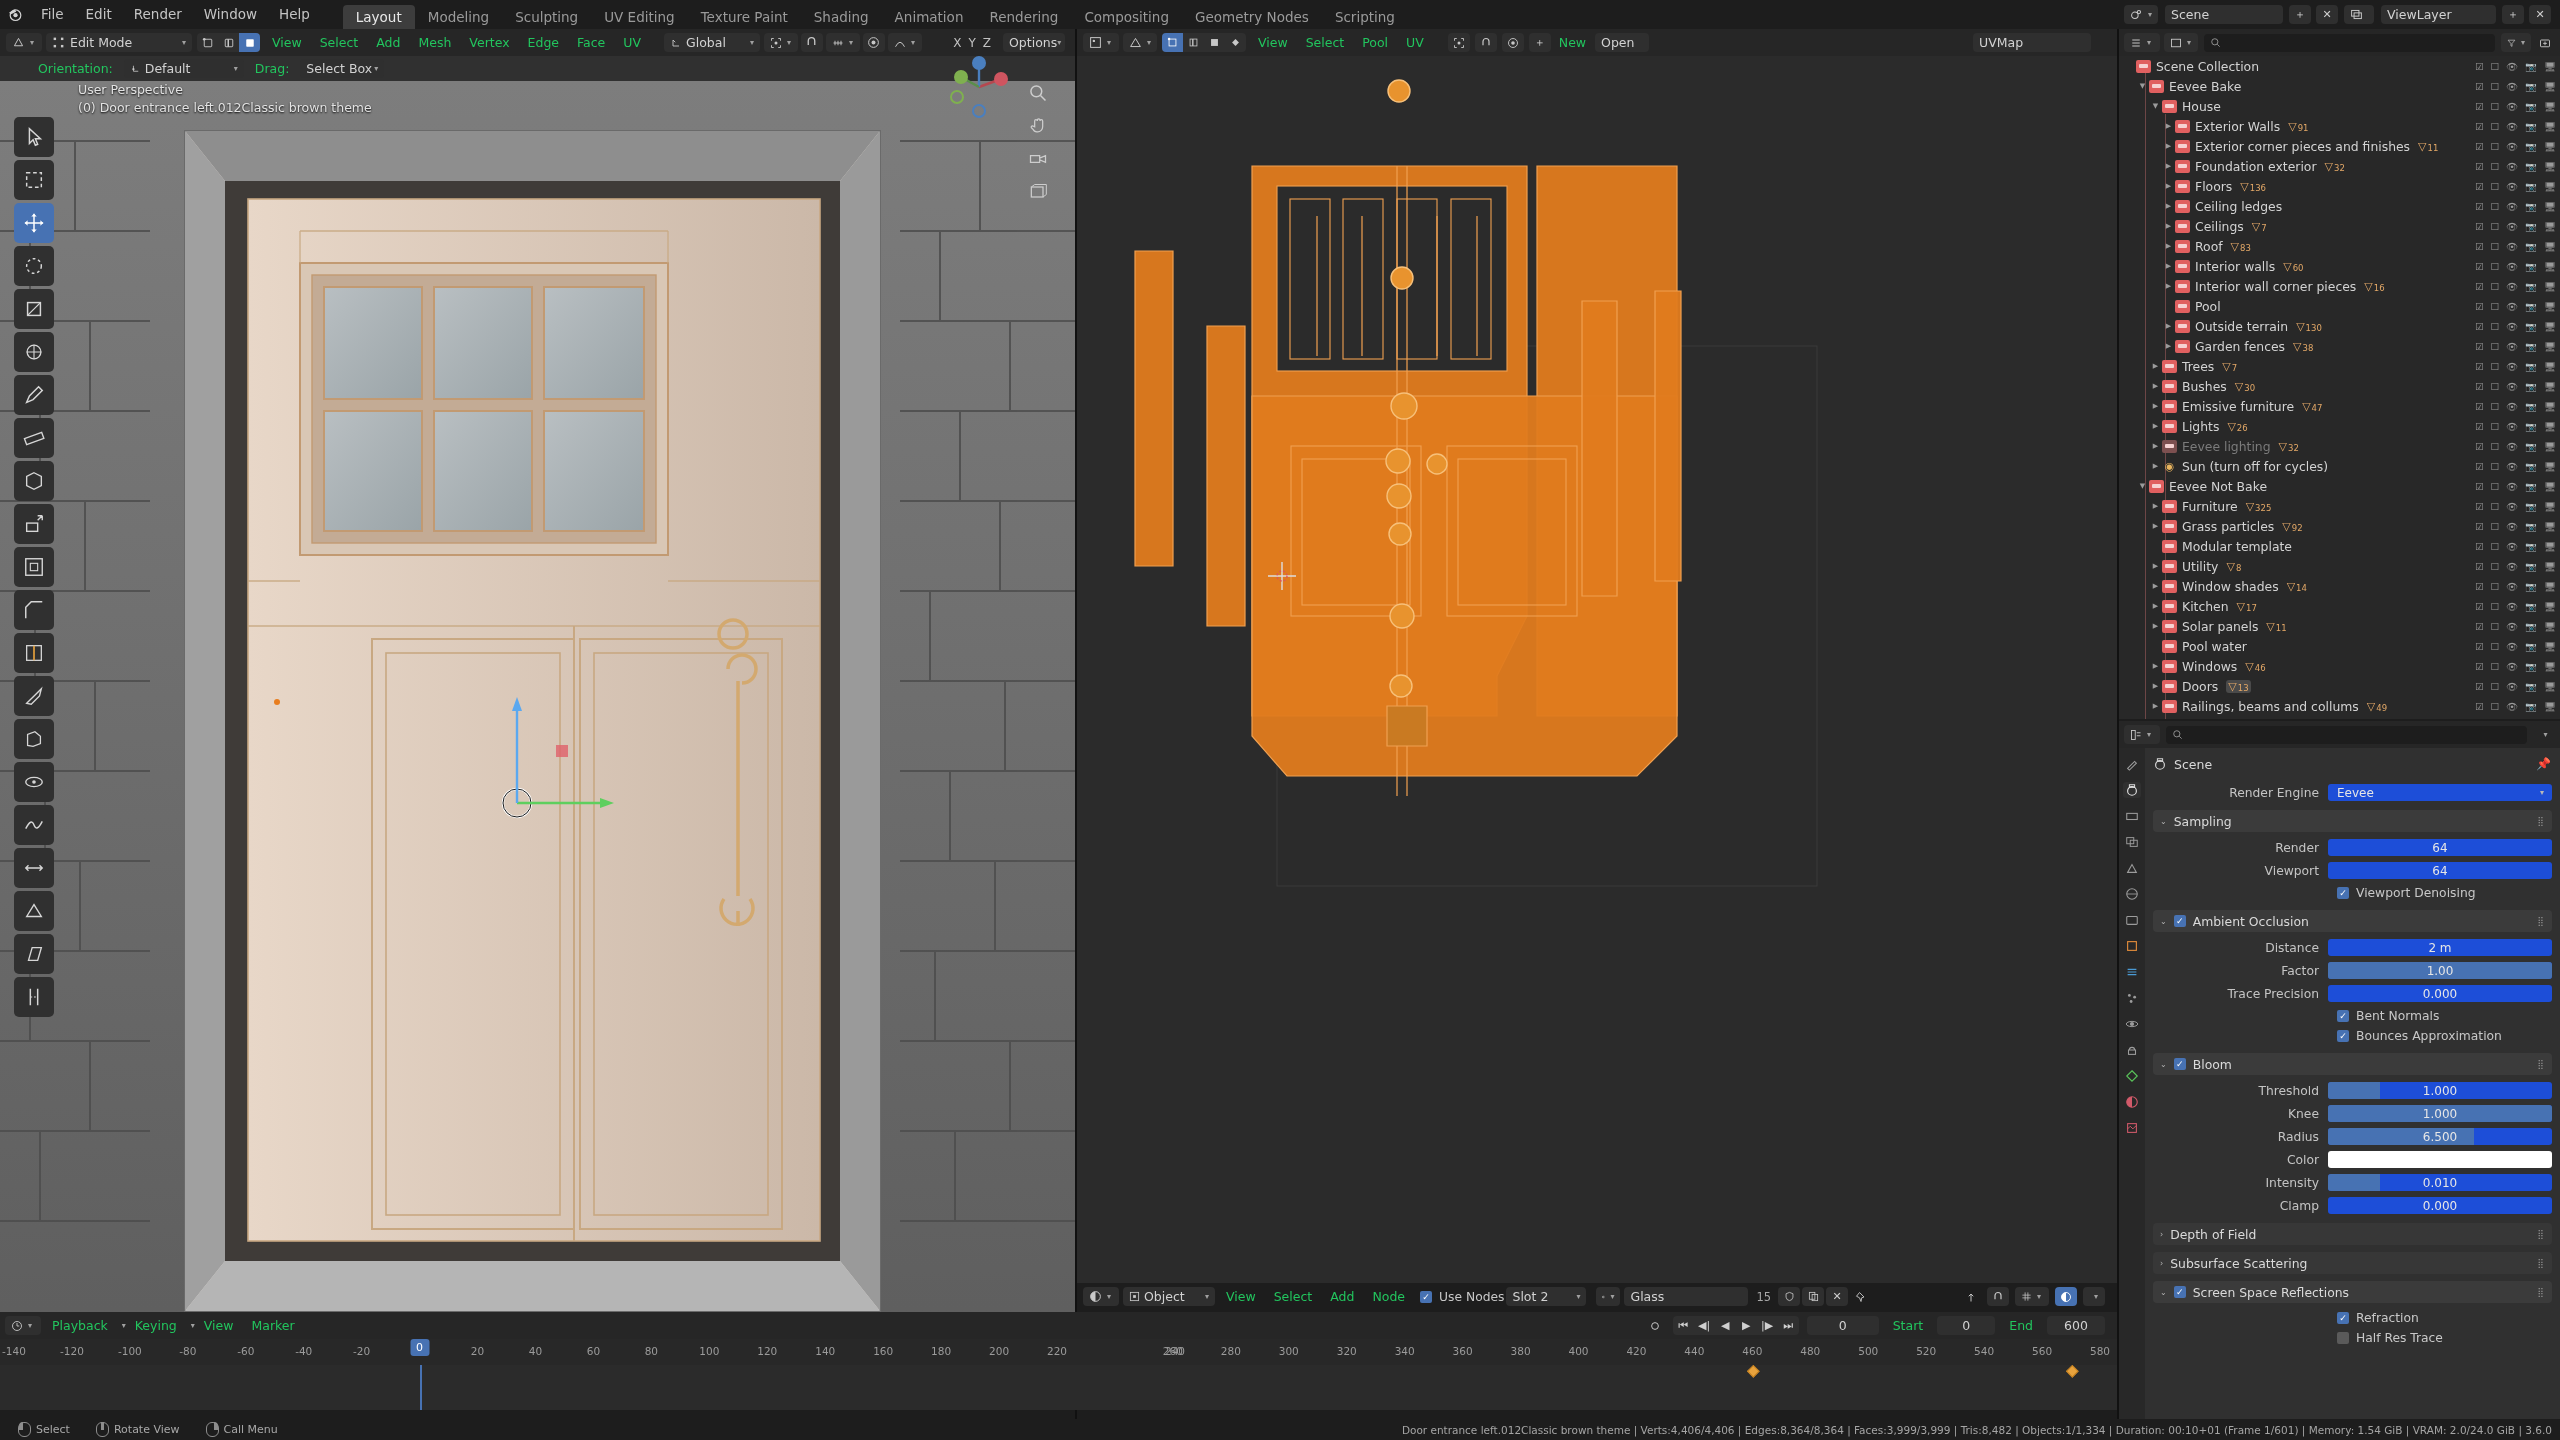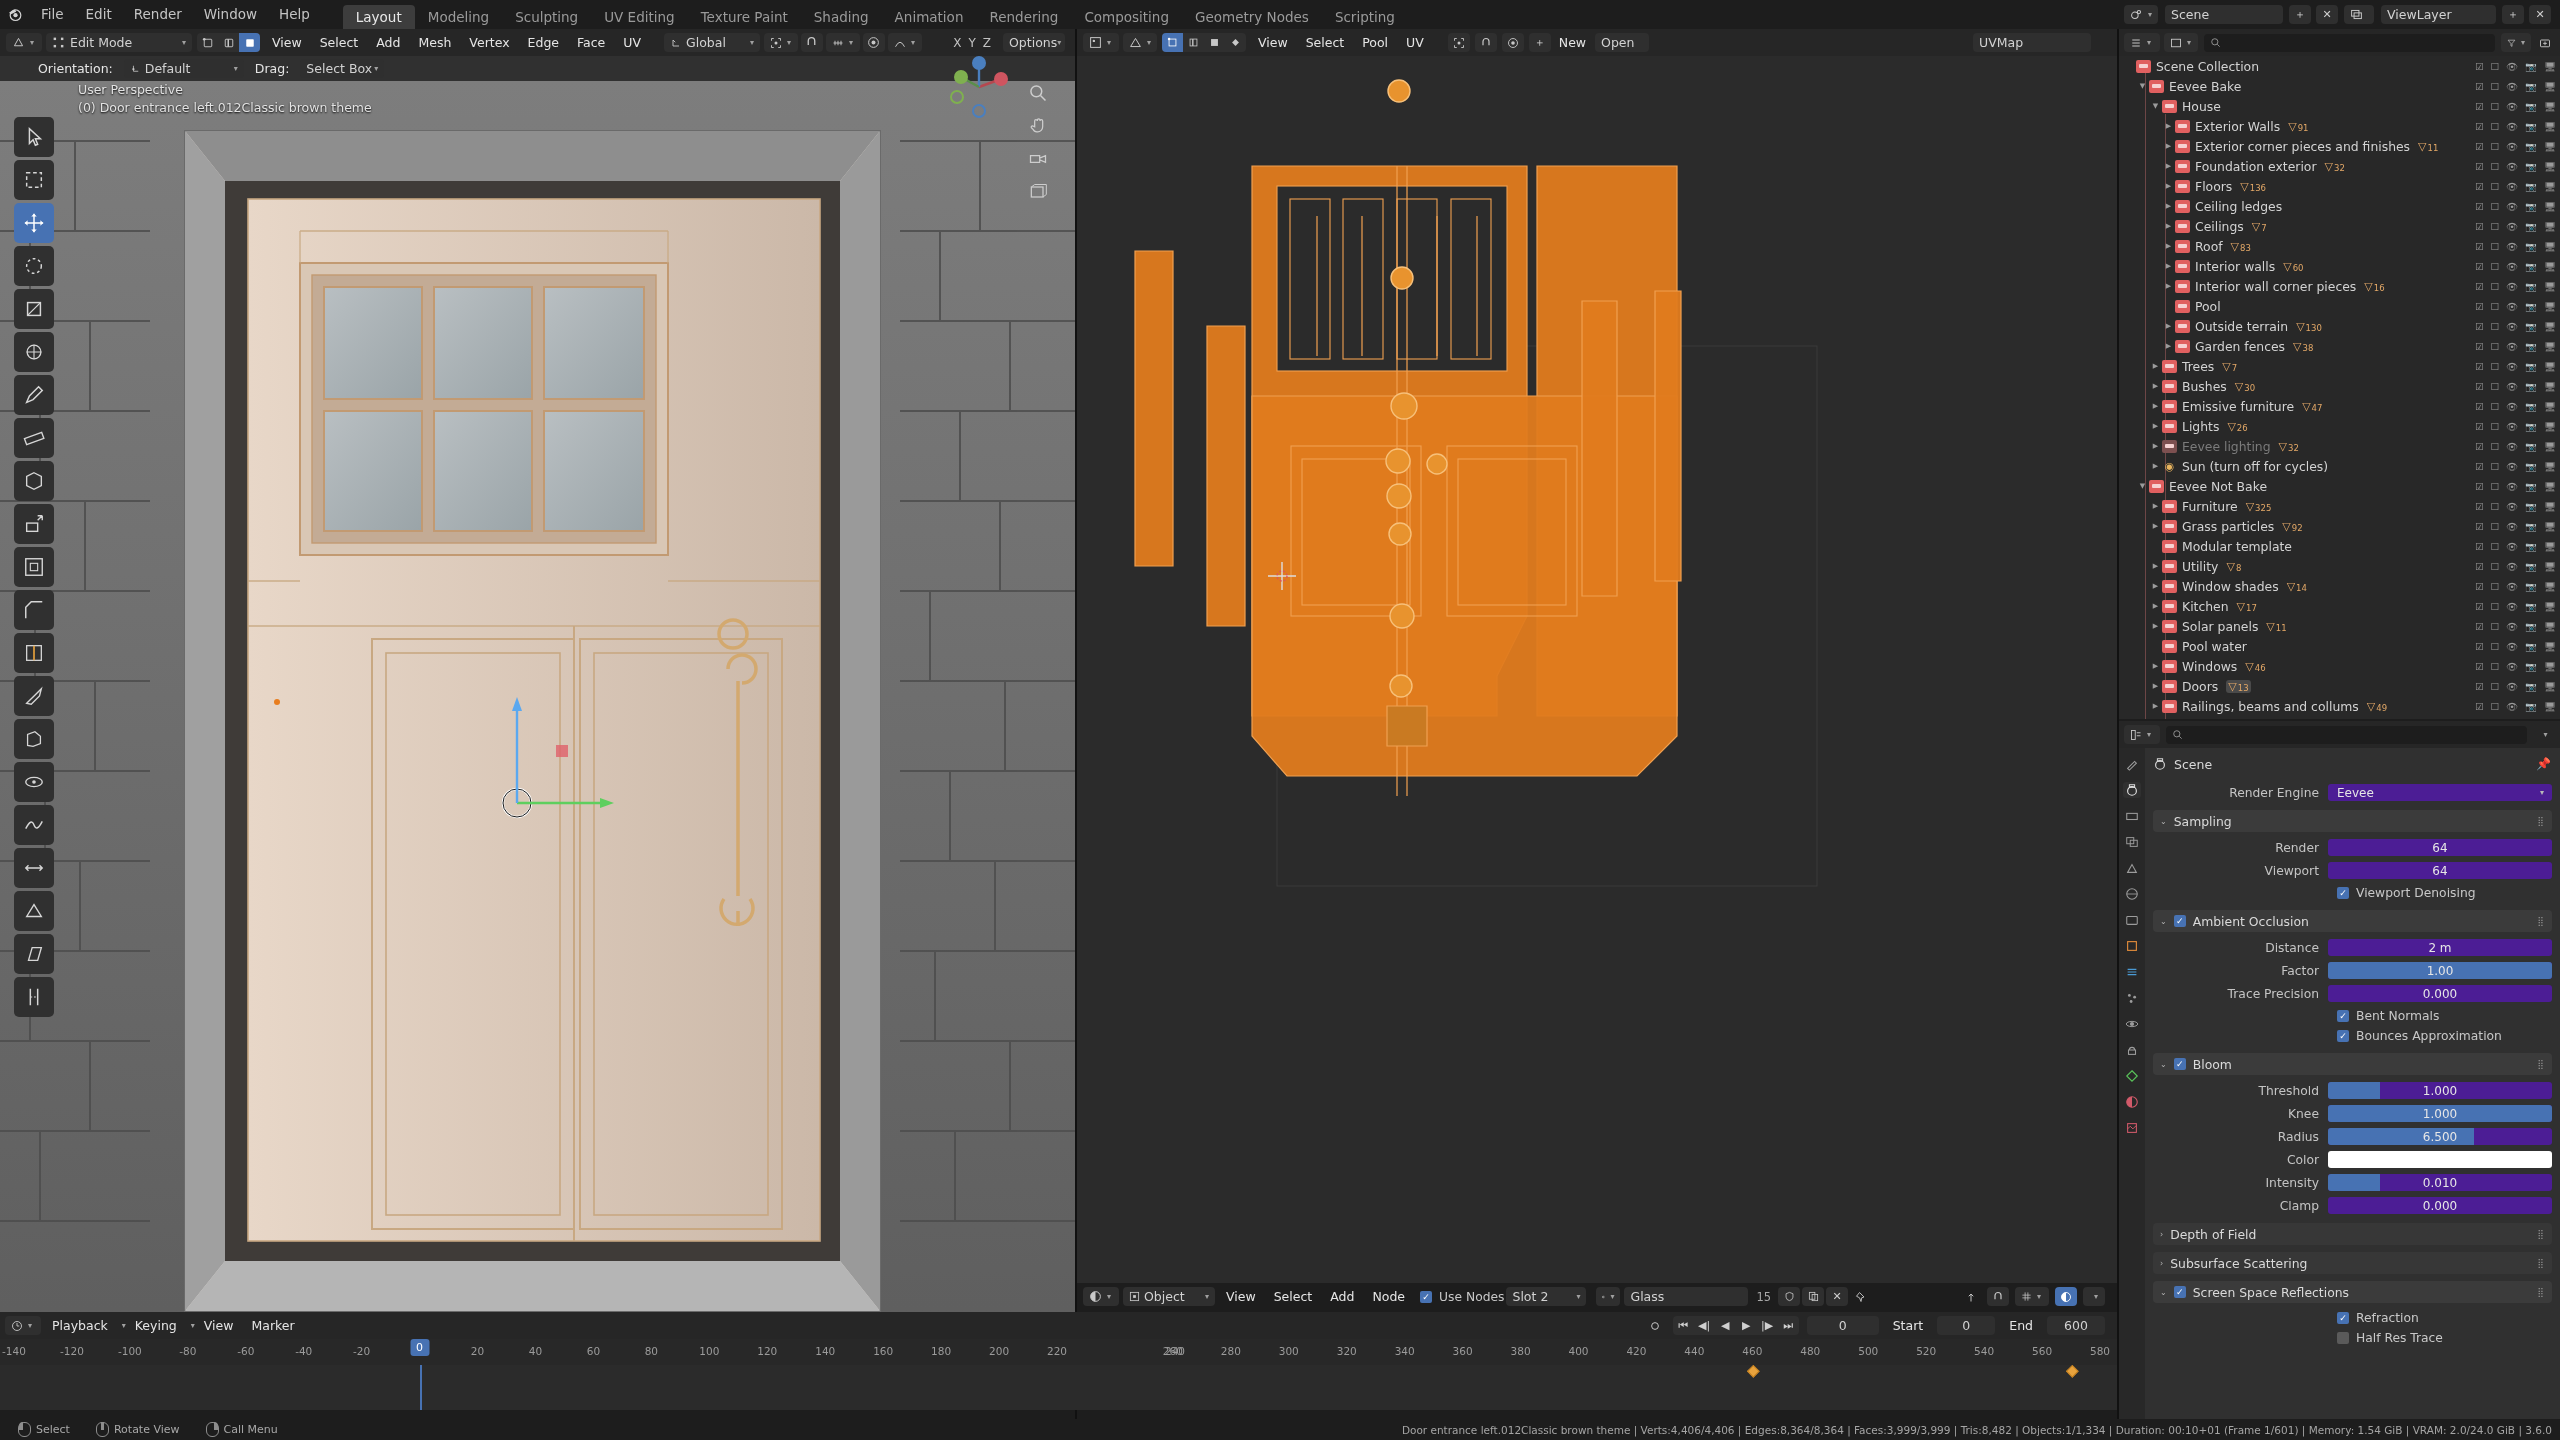--- a/index.html
+++ b/index.html
@@ -13,21 +13,21 @@
   .blender-logo { width:30px; height:29px; display:flex; align-items:center; justify-content:center; }
   .blender-logo svg { width:17px; height:17px; }
   .menu-item { font-size:13.5px; color:#c4c4c4; padding:0 11px; height:29px;
     line-height:29px; white-space:nowrap; }
   .ws-tabs { display:flex; align-items:flex-end; height:29px; margin-left:22px; }
   .ws-tab { font-size:13.5px; color:#9a9a9a; padding:0 13px; height:24px; line-height:24px;
     white-space:nowrap; border-radius:4px 4px 0 0; margin-top:5px;}
   .ws-tab.active { background:#3d3d3d; color:#e8e8e8; }
   .hdr-btn { display:flex; align-items:center; height:19px; background:#2f2f2f;
     border-radius:4px; padding:0 6px; font-size:12.5px; color:#d2d2d2; margin:0 2px; }
-  .hdr-lbl { font-size:12.5px; color:#e5e5e5; padding:0 9px; white-space:nowrap; }
+  .hdr-lbl { font-size:12.5px; color:#22c55e; padding:0 9px; white-space:nowrap; }
   .chev { font-size:8px; color:#a0a0a0; margin-left:5px; }
   .icobtn { width:22px; height:19px; background:#2f2f2f; border-radius:4px; margin:0 1px;
     display:flex; align-items:center; justify-content:center; color:#cfcfcf; font-size:11px;}
   .icobtn.on { background:#4772b3; color:#fff; }
   .seg { display:flex; background:#2f2f2f; border-radius:4px; overflow:hidden; margin:0 3px;}
   .seg > div { width:21px; height:19px; display:flex; align-items:center; justify-content:center;
     font-size:11px; color:#cfcfcf; }
   .seg > div.on { background:#4772b3; color:#fff; }
 
   
@@ -92,21 +92,21 @@
     display:flex; flex-direction:column; align-items:center; padding-top:8px; gap:10px; }
   .pr-nav div { width:18px; height:16px; display:flex; align-items:center; justify-content:center;
     color:#9c9c9c; font-size:11px; }
   .pr-nav div.on { background:#303030; border-radius:3px; color:#e4e4e4; }
   .pr-body { position:absolute; left:26px; top:27px; right:0; bottom:0; padding:6px 8px 0 8px;
     overflow:hidden; }
   .pr-title { display:flex; align-items:center; font-size:12.5px; color:#d9d9d9; height:20px;
     margin-bottom:8px; }
   .pr-row { display:flex; align-items:center; height:21px; margin-bottom:2px; }
   .pr-lab { width:175px; text-align:right; padding-right:9px; font-size:12.3px; color:#c4c4c4; }
-  .pr-val { flex:1; height:17px; background:#4c1d95; border-radius:3px; font-size:12px;
+  .pr-val { flex:1; height:17px; background:#1d4ed8; border-radius:3px; font-size:12px;
     color:#e6e6e6; display:flex; align-items:center; justify-content:center; position:relative;
     overflow:hidden; }
   .pr-val .fill { position:absolute; left:0; top:0; bottom:0; background:#4772b3; }
   .pr-val span { position:relative; z-index:2; }
   .pr-val.dropdown { justify-content:flex-start; padding-left:9px; }
   .pr-val.dropdown .cv { position:absolute; right:8px; font-size:8px; color:#b9b9b9; }
   .panel-head { display:flex; align-items:center; height:22px; background:#3b3b3b;
     border-radius:4px; margin:7px 0 5px 0; padding:0 7px; font-size:12.4px; color:#dadada; }
   .panel-head.flat { background:#373737; }
   .tri { font-size:8px; color:#b6b6b6; margin-right:7px; }

